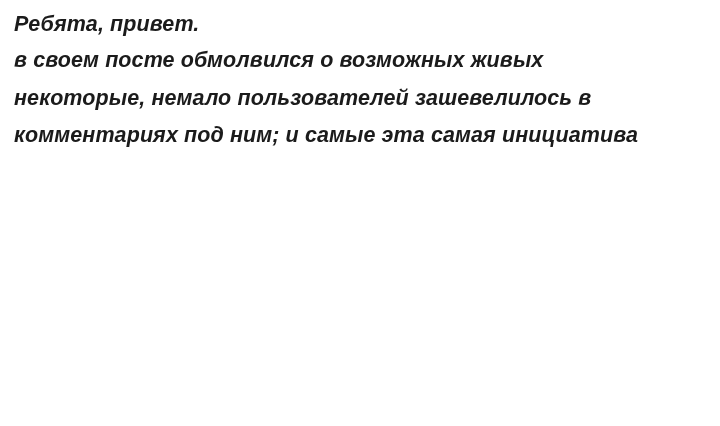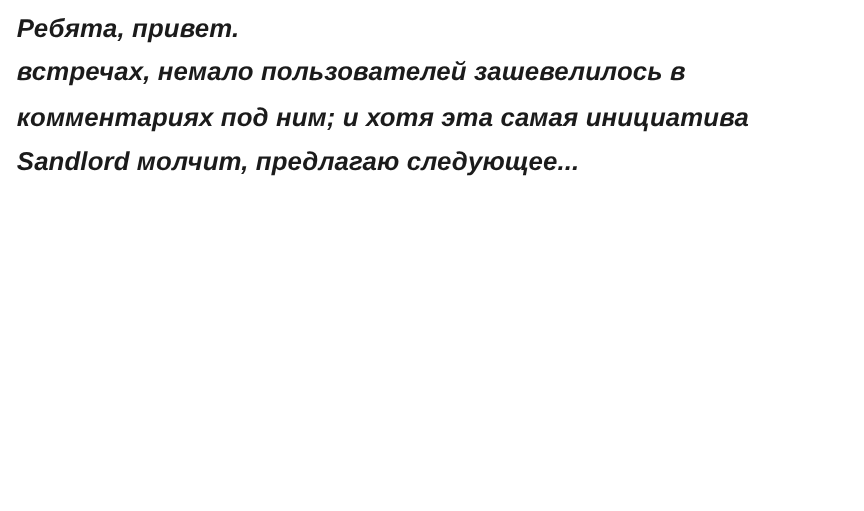--- a/index.html
+++ b/index.html
@@ -31,16 +31,16 @@
   }
   .line.first {
     line-height: 36px;
   }
 </style>
 </head>
 <body>
 
 <div class="post">
   <div class="line first">Ребята, привет.</div>
-  <div class="line">встречах, немало пользователей зашевелилось в</div>
-  <div class="line">комментариях под ним; и хотя эта самая инициатива</div>
-  <div class="line">Sandlord молчит, предлагаю следующее...</div>
+  <div class="line">в своем посте обмолвился о возможных живых</div>
+  <div class="line">некоторые, немало пользователей зашевелилось в</div>
+  <div class="line">комментариях под ним; и самые эта самая инициатива</div>
 </div>
 
 </body></html>

